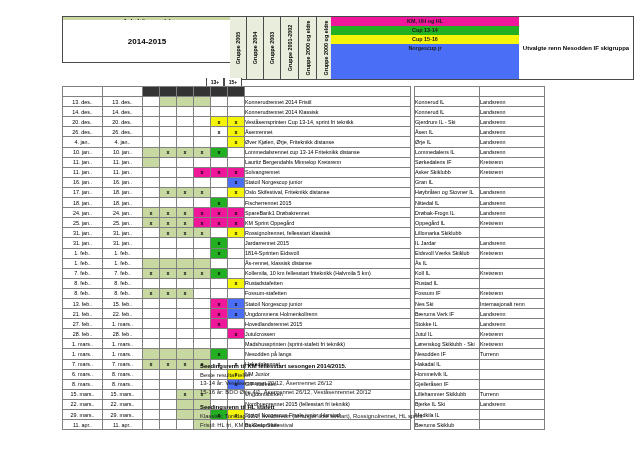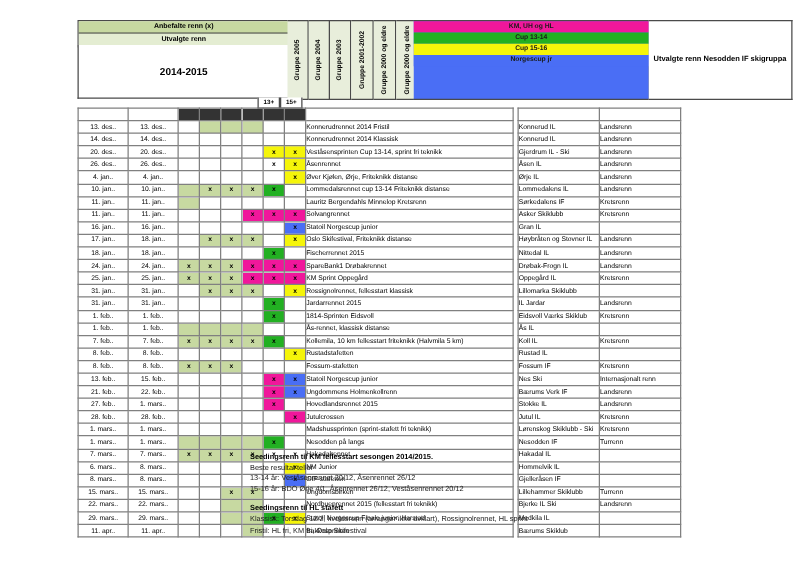--- a/index.html
+++ b/index.html
@@ -5,21 +5,21 @@
   html,body{margin:0;padding:0;background:#ffffff;}
   body{width:640px;height:452px;overflow:hidden;font-family:"Liberation Sans",sans-serif;color:#000;}
   .sheet{position:relative;width:640px;height:452px;}
 
   
   .topblock{position:absolute;left:62px;top:16px;width:509px;height:62px;}
   .legendbox{position:absolute;left:0;top:0;width:168px;height:20px;border:1px solid #4a4a4a;background:#ffffff;}
   .legend-row{height:9px;line-height:9px;text-align:center;font-size:5.6px;font-weight:bold;border-bottom:1px solid #4a4a4a;}
   .legend-row.l1{background:#c7d9a1;}
   .legend-row.l2{background:#e4edd2;border-bottom:none;height:10px;line-height:10px;}
-  .seasonbox{position:absolute;left:0;top:20px;width:168px;height:42px;border:1px solid #4a4a4a;border-top:none;background:#ffffff;
+  .seasonbox{position:absolute;left:0;top:4px;width:168px;height:42px;border:1px solid #4a4a4a;border-top:none;background:#ffffff;
              display:flex;align-items:center;justify-content:center;font-size:8px;font-weight:bold;}
 
   .groupcols{position:absolute;left:168px;top:0;height:62px;display:flex;}
   .gcol{width:16px;height:62px;border:1px solid #4a4a4a;border-left:none;background:#e8eedb;position:relative;}
   .gcol span{position:absolute;left:50%;top:50%;transform:translate(-50%,-50%) rotate(-90deg);
              white-space:nowrap;font-size:5.4px;font-weight:bold;}
   .gcol.wide{width:17px;}
 
   .barbox{position:absolute;left:269px;top:0;width:188px;height:62px;border:1px solid #4a4a4a;border-left:none;background:#4a6ef5;}
   .bar{height:9px;line-height:9px;text-align:center;font-size:5.4px;font-weight:bold;color:#1a1a1a;}

